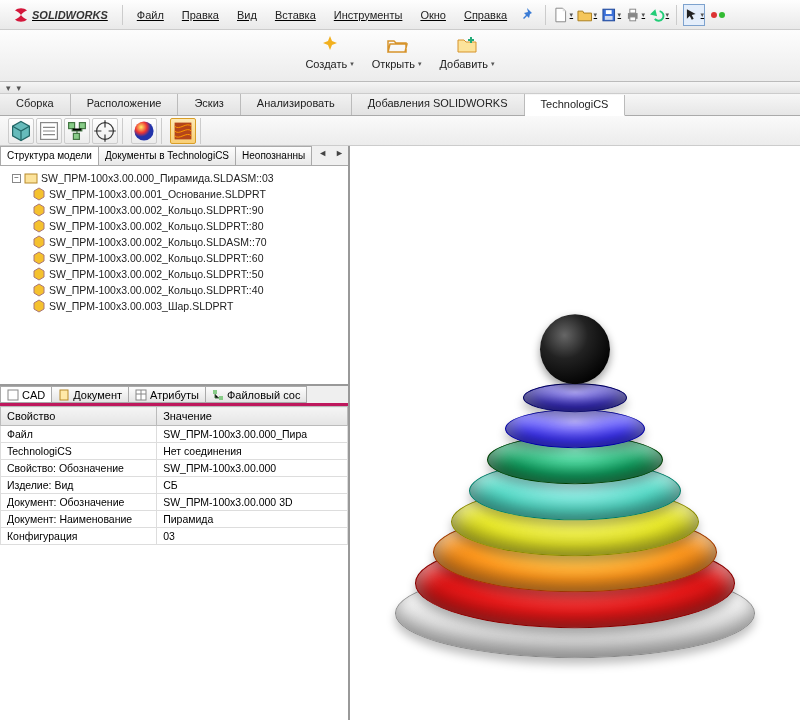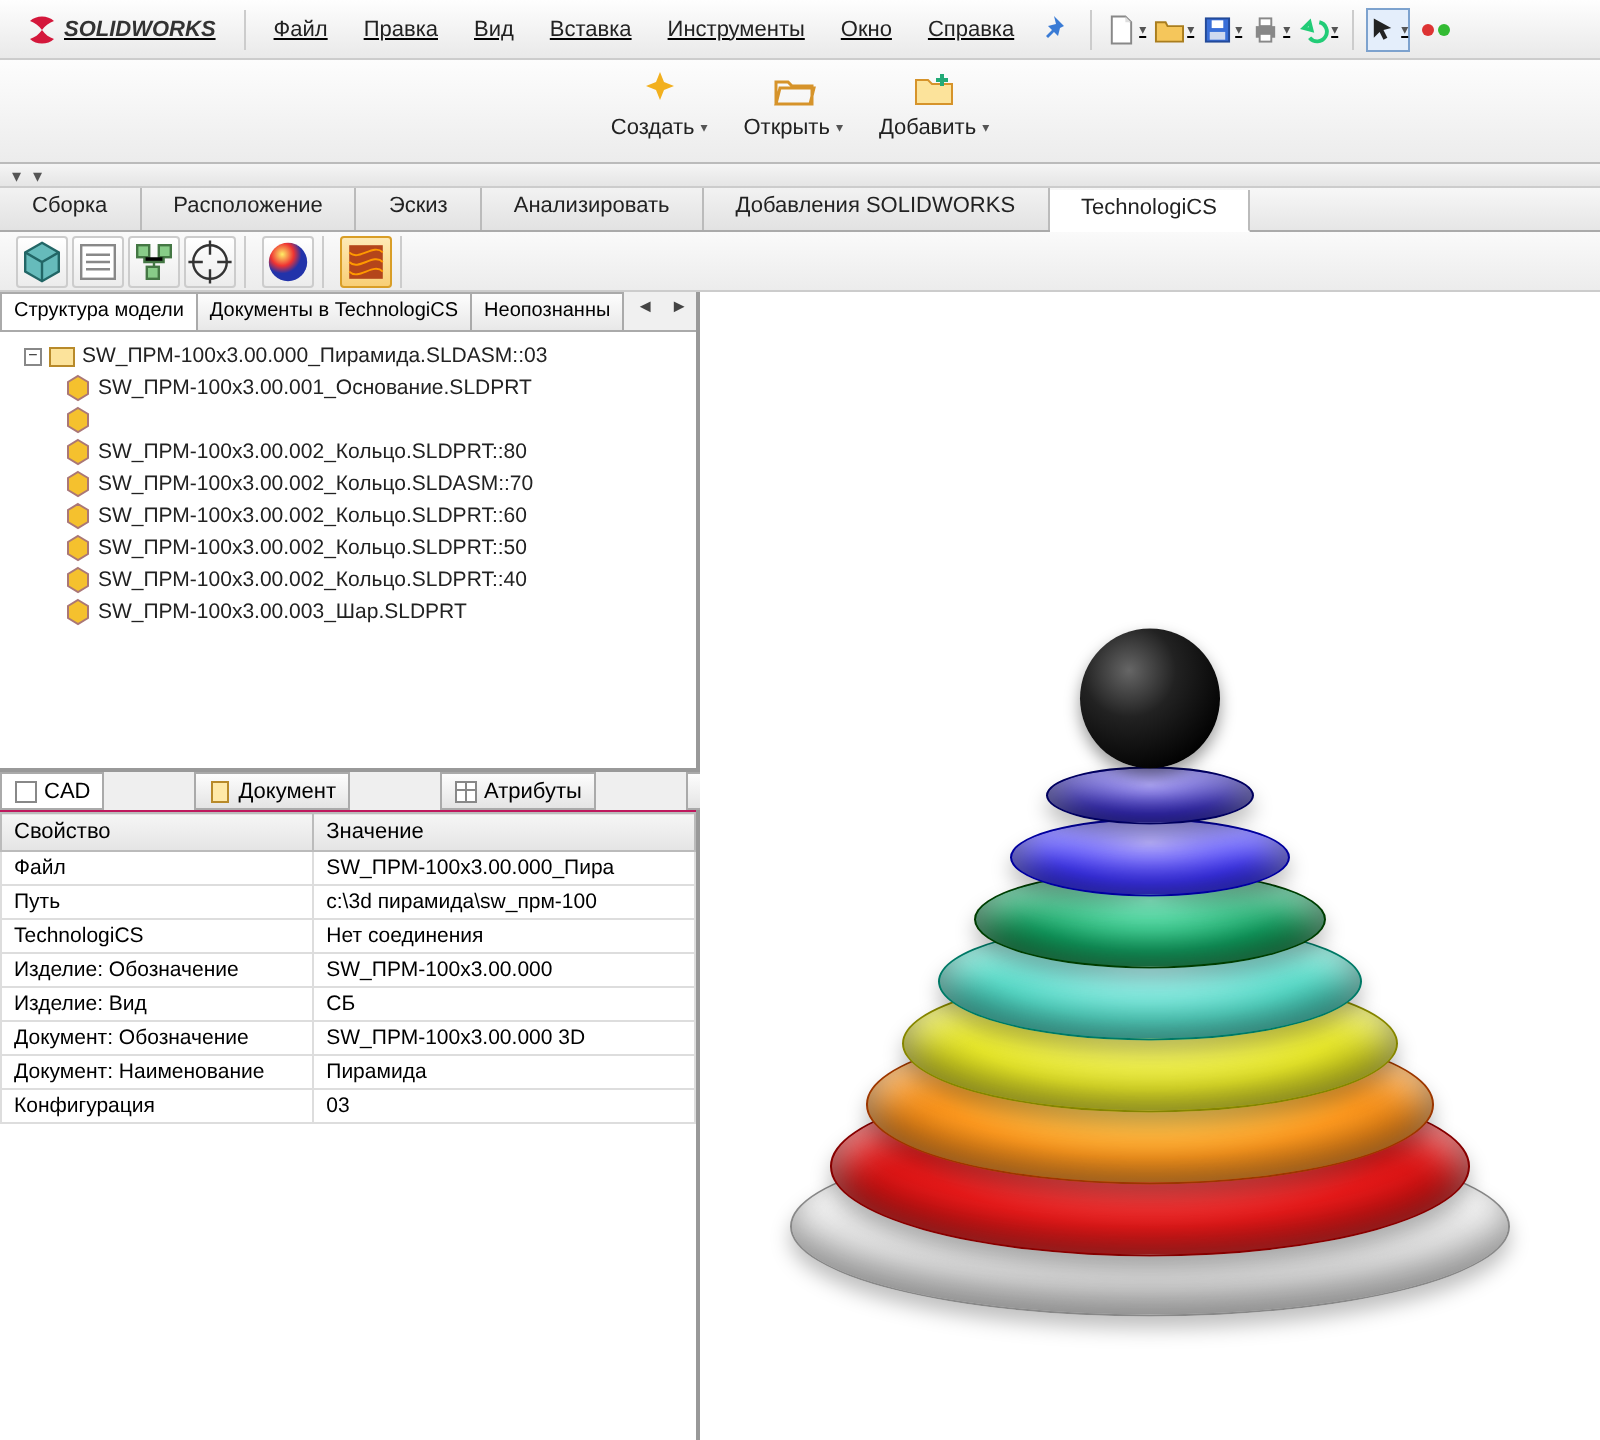--- a/index.html
+++ b/index.html
@@ -43,21 +43,21 @@
   .nav-arrows span { padding:2px 4px; cursor:pointer; font-size:9px; color:#444; }
 
   .tree { flex:0 0 220px; overflow:auto; padding:4px 2px; border-bottom:2px solid #999; }
   .tree-row { display:flex; align-items:center; gap:3px; padding:1px 0; white-space:nowrap; cursor:pointer; }
   .tree-indent1 { padding-left:10px; }
   .tree-indent2 { padding-left:30px; }
   .tree-exp { width:9px; height:9px; border:1px solid #888; display:flex; align-items:center; justify-content:center; font-size:8px; line-height:1; color:#333; background:#fff; }
   .tree-icon { width:14px; height:14px; display:flex; align-items:center; justify-content:center; }
   .tree-text { font-size:10.5px; color:#222; }
 
-  .proptabs { display:flex; height:20px; background:#efefef; border-bottom:1px solid #be185d;gap:46px; }
+  .proptabs { display:flex; height:20px; background:#efefef; border-bottom:3px solid #be185d; }
   .ptab { display:flex; align-items:center; gap:3px; padding:2px 6px; border:1px solid #aaa; background:linear-gradient(#fdfdfd,#e4e4e4); cursor:pointer; font-size:10px; margin-right:-1px; }
   .ptab.active { background:#fff; }
   .ptab-icon { width:12px; height:12px; }
 
   .proptable { flex:1; overflow:auto; }
   .proptable table { width:100%; border-collapse:collapse; }
   .proptable th { background:linear-gradient(#f5f5f5,#e4e4e4); border:1px solid #bbb; padding:3px 6px; text-align:left; font-weight:normal; font-size:11px; }
   .proptable td { border:1px solid #ddd; padding:2px 6px; font-size:10.5px; white-space:nowrap; overflow:hidden; }
   .proptable td:first-child { width:45%; }
 
@@ -276,20 +276,21 @@
             </svg>
           </span>
           <span class="tree-text">SW_ПРМ-100x3.00.001_Основание.SLDPRT</span>
         </div>
       <div class="tree-row tree-indent2">
           <span class="tree-icon">
             <svg viewBox="0 0 14 14">
               <path fill="#f5c12e" stroke="#a77" d="M7 1l5 3v6l-5 3-5-3V4z"></path>
             </svg>
           </span>
+          <span class="tree-text">SW_ПРМ-100x3.00.002_Кольцо.SLDPRT::90</span>
         </div>
       <div class="tree-row tree-indent2">
           <span class="tree-icon">
             <svg viewBox="0 0 14 14">
               <path fill="#f5c12e" stroke="#a77" d="M7 1l5 3v6l-5 3-5-3V4z"></path>
             </svg>
           </span>
           <span class="tree-text">SW_ПРМ-100x3.00.002_Кольцо.SLDPRT::80</span>
         </div>
       <div class="tree-row tree-indent2">
@@ -371,29 +372,25 @@
           <th>Свойство</th>
           <th>Значение</th>
         </tr>
           </thead>
         <tbody id="prop-body">
             <tr>
               <td>Файл</td>
               <td>SW_ПРМ-100x3.00.000_Пира</td>
             </tr>
             <tr>
-              <td>Путь</td>
-              <td>c:\3d пирамида\sw_прм-100</td>
-            </tr>
-            <tr>
               <td>TechnologiCS</td>
               <td>Нет соединения</td>
             </tr>
             <tr>
-              <td>Изделие: Обозначение</td>
+              <td>Свойство: Обозначение</td>
               <td>SW_ПРМ-100x3.00.000</td>
             </tr>
             <tr>
               <td>Изделие: Вид</td>
               <td>СБ</td>
             </tr>
             <tr>
               <td>Документ: Обозначение</td>
               <td>SW_ПРМ-100x3.00.000 3D</td>
             </tr>

